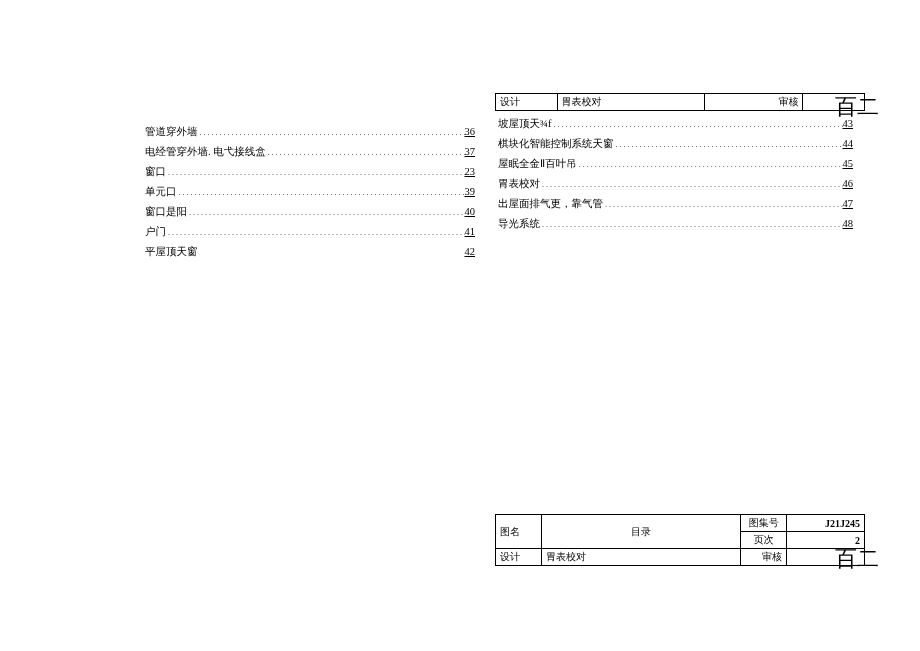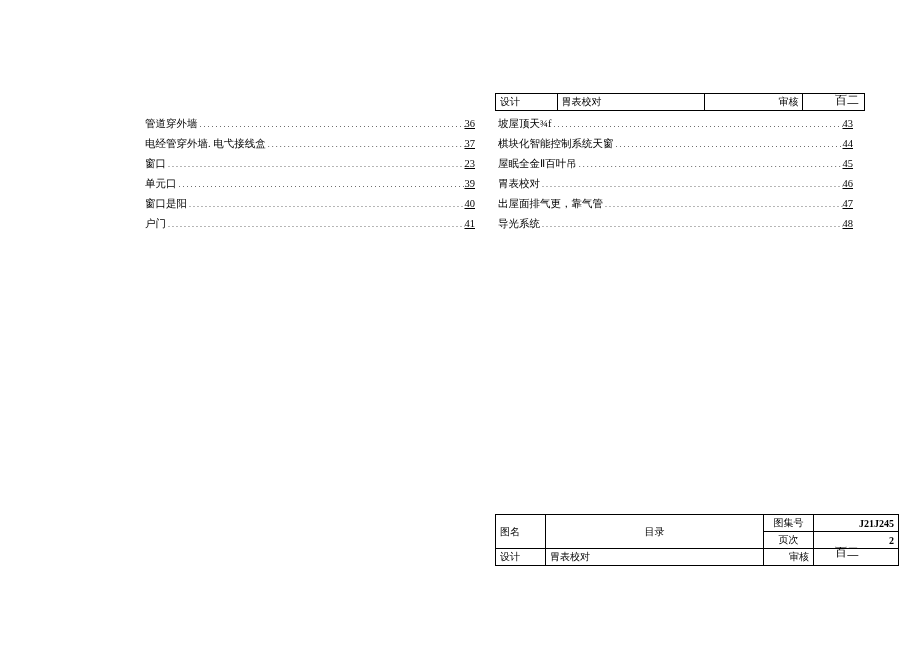--- a/index.html
+++ b/index.html
@@ -25,33 +25,33 @@
       font-size: 10px;
       height: 16px;
       vertical-align: middle;
     }
     .header-table .col1 { width: 50px; }
     .header-table .col2 { width: 120px; }
     .header-table .col3 { width: 80px; text-align: right; }
     .header-table .col4 { width: 50px; }
     .handwrite {
       font-family: "KaiTi", "楷体", cursive;
-      font-size: 12px;
+      font-size: 22px;
       position: absolute;
     }
     .hw1 { top: 92px; left: 835px; }
     .hw2 { top: 544px; left: 835px; }
 
     .toc-col {
       position: absolute;
       width: 330px;
       font-size: 10.5px;
       line-height: 19px;
     }
-    .toc-left { top: 114px; left: 145px; }
+    .toc-left { top: 122px; left: 145px; }
     .toc-right { top: 114px; left: 498px; width: 355px; }
 
     .toc-row {
       display: flex;
       align-items: baseline;
       white-space: nowrap;
       overflow: hidden;
     }
     .toc-label { flex: 0 0 auto; }
     .toc-dots {
@@ -66,21 +66,21 @@
     .toc-quote {
       flex: 0 0 auto;
       padding-left: 250px;
       font-size: 9px;
     }
 
     .footer-table {
       position: absolute;
       top: 514px;
       left: 495px;
-      width: 404px;
+      width: 370px;
       border-collapse: collapse;
     }
     .footer-table td {
       border: 1px solid #000;
       padding: 1px 4px;
       font-size: 10px;
       height: 16px;
       vertical-align: middle;
     }
     .footer-table .c-lbl { width: 46px; }
@@ -127,20 +127,25 @@
   <div class="toc-row">
     <span class="toc-label">窗口是阳</span>
     <span class="toc-dots">...............................................................................</span>
     <span class="toc-page">40</span>
   </div>
   <div class="toc-row">
     <span class="toc-label">户门</span>
     <span class="toc-dots">...............................................................................</span>
     <span class="toc-page">41</span>
   </div>
+  <div class="toc-row">
+    <span class="toc-label">平屋顶天窗</span>
+    <span class="toc-dots" style="visibility:hidden">.</span>
+    <span class="toc-page">42</span>
+  </div>
 </div>
 
 <div class="toc-col toc-right">
   <div class="toc-row">
     <span class="toc-label">坡屋顶天¾f</span>
     <span class="toc-dots">...............................................................................</span>
     <span class="toc-page">43</span>
   </div>
   <div class="toc-row">
     <span class="toc-label">棋块化智能控制系统天窗</span>

